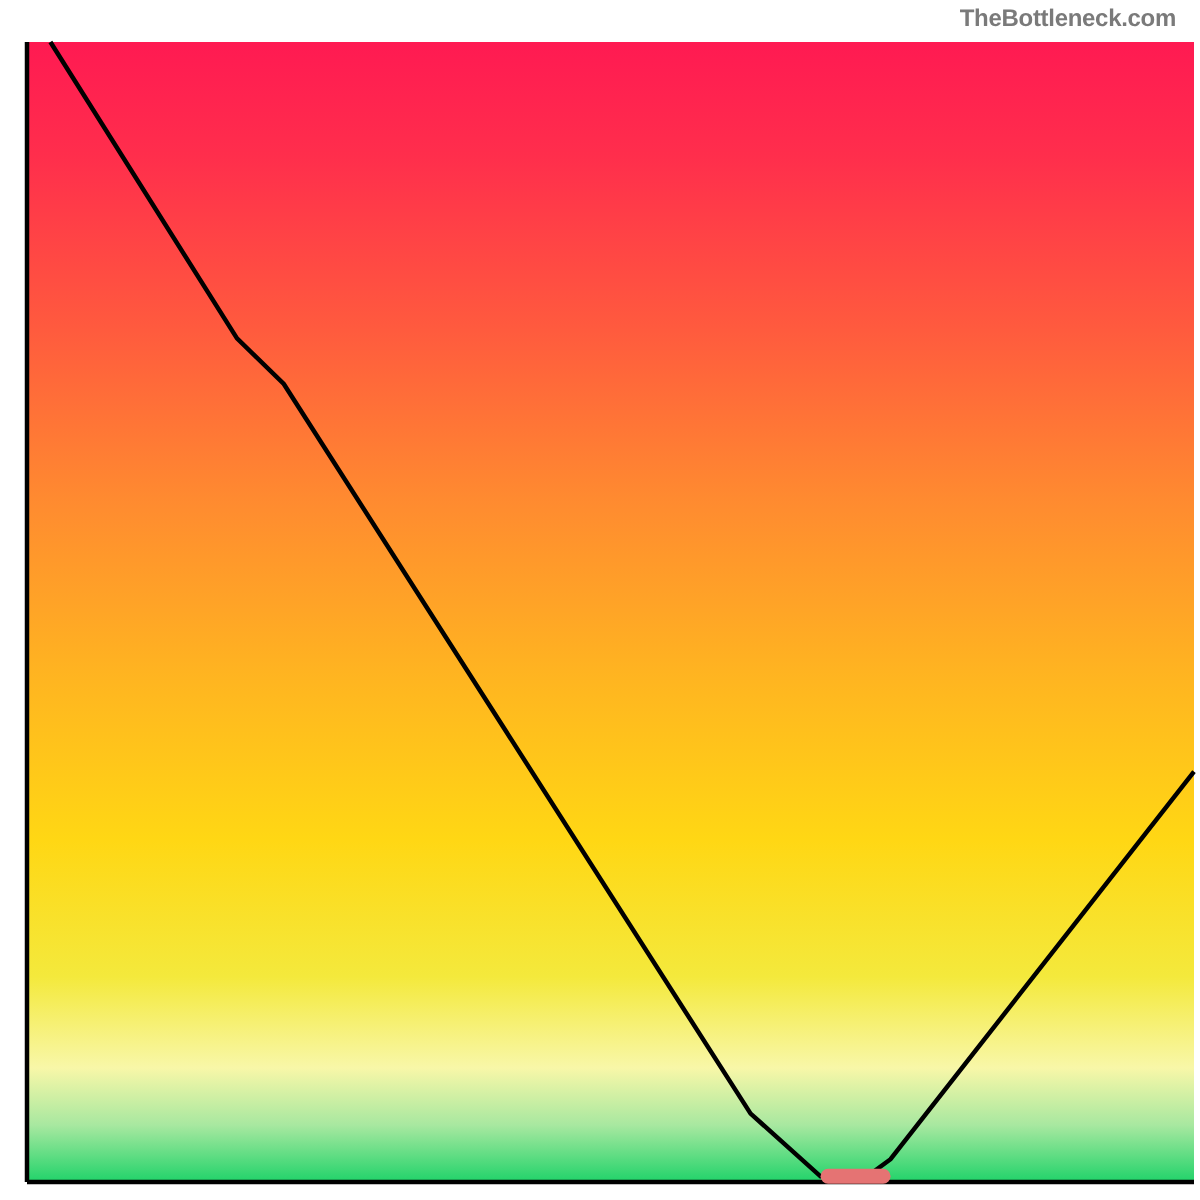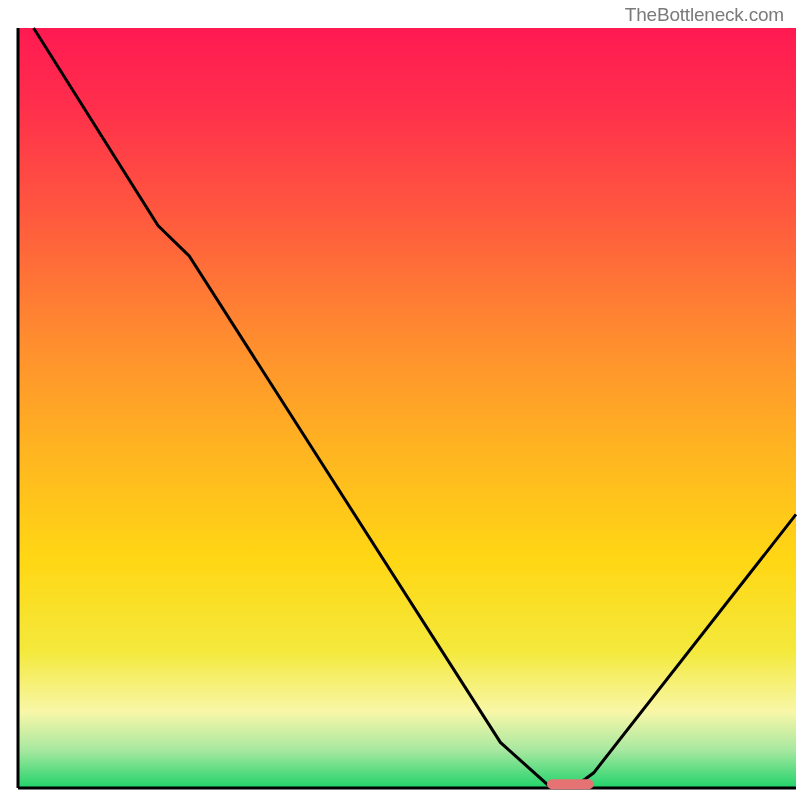--- a/index.html
+++ b/index.html
@@ -14,22 +14,22 @@
   .wrap {
     position: relative;
     width: 800px;
     height: 800px;
   }
   .watermark {
     position: absolute;
     top: 4px;
     right: 16px;
     color: #7a7a7a;
-    font-size: 19px;
-    font-weight: 400;
+    font-size: 16px;
+    font-weight: 700;
     letter-spacing: -0.2px;
     z-index: 10;
   }
   svg {
     display: block;
   }
 </style>
 </head>
 <body>
 

